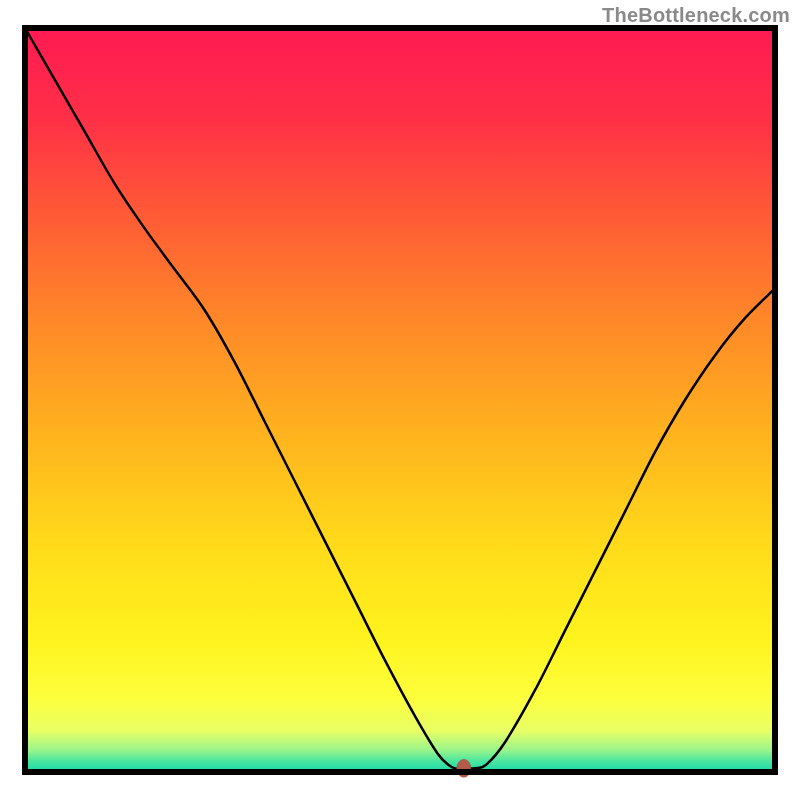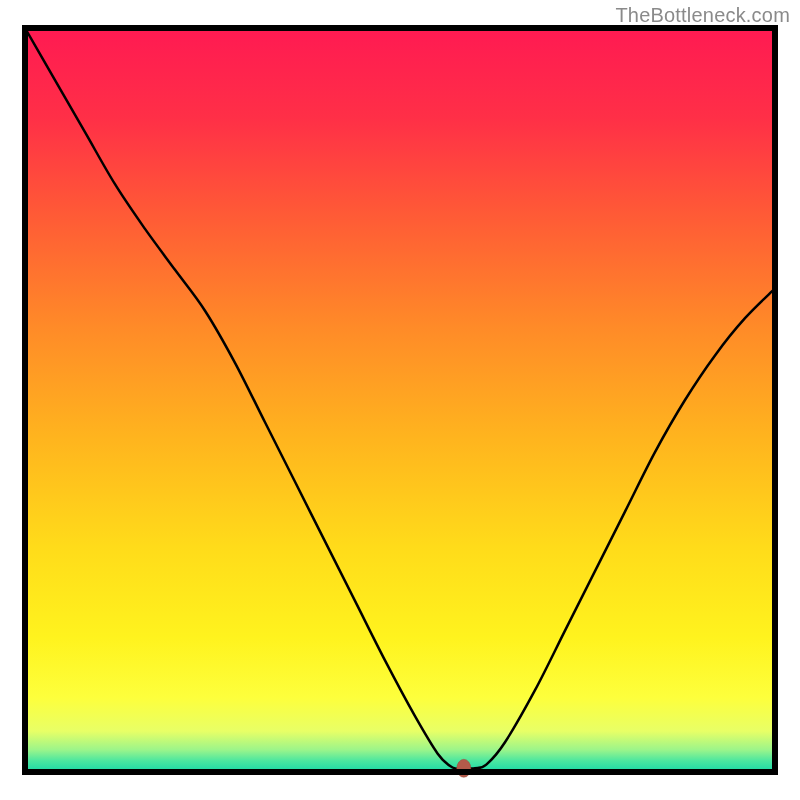--- a/index.html
+++ b/index.html
@@ -14,21 +14,21 @@
   .container {
     position: relative;
     width: 800px;
     height: 800px;
   }
   .watermark {
     position: absolute;
     top: 4px;
     right: 10px;
     font-size: 20px;
-    font-weight: 400;
+    font-weight: 700;
     color: #8a8a8a;
     letter-spacing: 0.2px;
     z-index: 10;
   }
   svg.chart {
     position: absolute;
     top: 0;
     left: 0;
     width: 800px;
     height: 800px;

